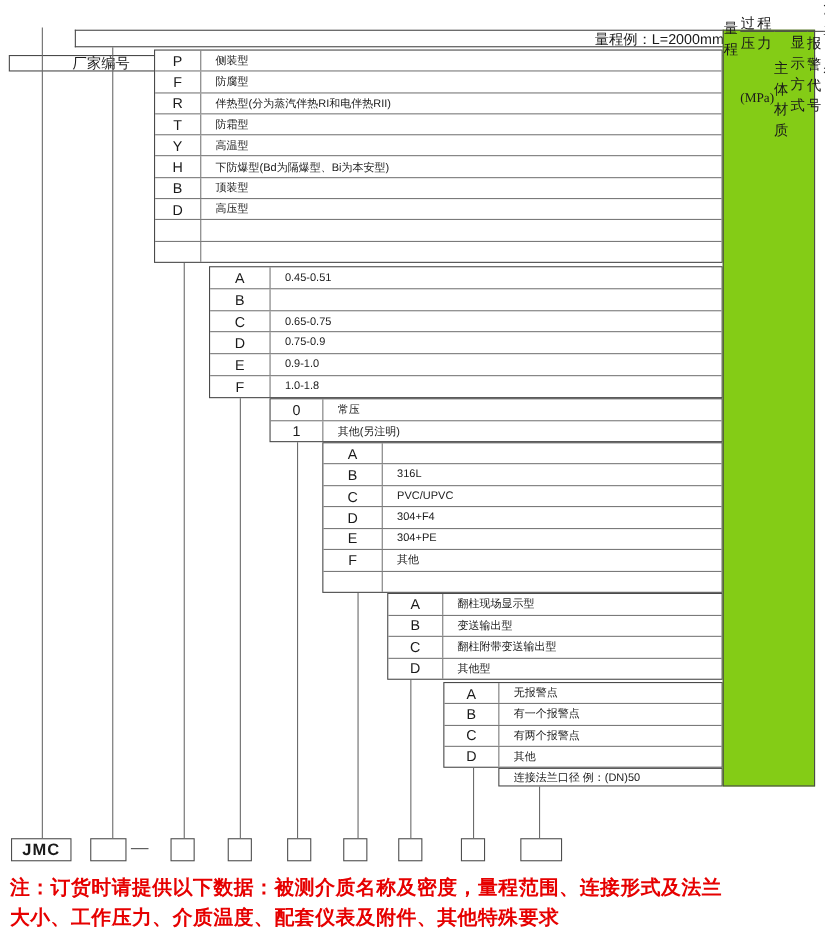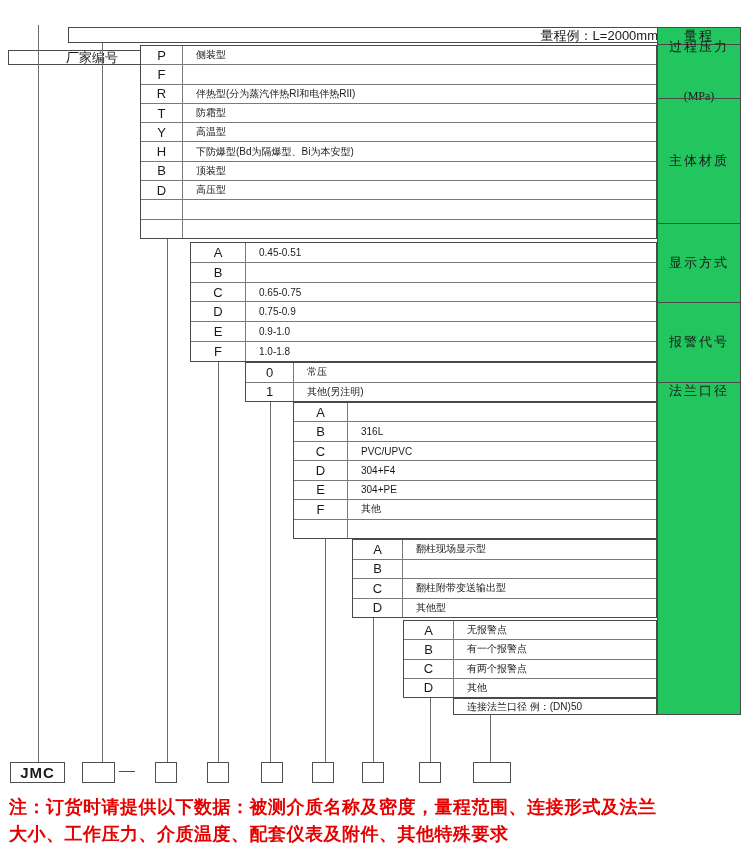--- a/index.html
+++ b/index.html
@@ -11,21 +11,21 @@
   .abs{position:absolute;box-sizing:border-box;}
   .outbox{border:1px solid #4a4a4a;background:#fff;}
   .hdr-text{font-size:13px;line-height:1;}
   
   .sec{position:absolute;box-sizing:border-box;border:1px solid #4a4a4a;display:flex;flex-direction:column;background:#fff;}
   .sec .row{display:flex;flex:1;box-sizing:border-box;}
   .sec .row + .row{border-top:1px solid #7a7a7a;}
   .code-cell{box-sizing:border-box;border-right:1px solid #7a7a7a;display:flex;align-items:center;justify-content:center;font-size:13px;}
   .desc-cell{flex:1;display:flex;align-items:center;padding-left:13px;font-size:10px;white-space:nowrap;overflow:hidden;}
   
-  .labelcol{position:absolute;box-sizing:border-box;border:1px solid #4a4a4a;display:flex;flex-direction:column;background:#22c55e;}
+  .labelcol{position:absolute;box-sizing:border-box;border:1px solid #4a4a4a;display:flex;flex-direction:row;background:#84cc16;}
   .label-cell{box-sizing:border-box;display:flex;flex-direction:column;align-items:center;justify-content:center;
     font-family:"Liberation Serif","DejaVu Serif",serif;font-size:13px;letter-spacing:2px;text-align:center;line-height:1.45;}
   .label-cell + .label-cell{border-top:1px solid #4a4a4a;}
   .label-sub{letter-spacing:0;font-size:12px;}
   
   .vline{position:absolute;width:1px;background:#6b6b6b;}
   
   .cbox{position:absolute;box-sizing:border-box;border:1.5px solid #4f4f4f;background:#fff;}
   #jmc-box{left:10px;top:762px;width:55px;height:21px;display:flex;align-items:center;justify-content:center;
     font-weight:bold;font-size:15px;letter-spacing:1px;}
@@ -56,20 +56,21 @@
     <div>大小、工作压力、介质温度、配套仪表及附件、其他特殊要求</div>
   </div>
 
 <div class="sec" style="left: 140px; top: 45px; width: 517px; height: 194px;">
       <div class="row">
         <div class="code-cell" style="width: 42px;">P</div>
         <div class="desc-cell">侧装型</div>
       </div>
       <div class="row">
         <div class="code-cell" style="width: 42px;">F</div>
+        <div class="desc-cell">防腐型</div>
       </div>
       <div class="row">
         <div class="code-cell" style="width: 42px;">R</div>
         <div class="desc-cell">伴热型(分为蒸汽伴热RI和电伴热RII)</div>
       </div>
       <div class="row">
         <div class="code-cell" style="width: 42px;">T</div>
         <div class="desc-cell">防霜型</div>
       </div>
       <div class="row">
@@ -161,20 +162,21 @@
         <div class="desc-cell"></div>
       </div>
     </div>
     <div class="sec" style="left: 352px; top: 539px; width: 305px; height: 79px;">
       <div class="row">
         <div class="code-cell" style="width: 50px;">A</div>
         <div class="desc-cell">翻柱现场显示型</div>
       </div>
       <div class="row">
         <div class="code-cell" style="width: 50px;">B</div>
+        <div class="desc-cell">变送输出型</div>
       </div>
       <div class="row">
         <div class="code-cell" style="width: 50px;">C</div>
         <div class="desc-cell">翻柱附带变送输出型</div>
       </div>
       <div class="row">
         <div class="code-cell" style="width: 50px;">D</div>
         <div class="desc-cell">其他型</div>
       </div>
     </div>

